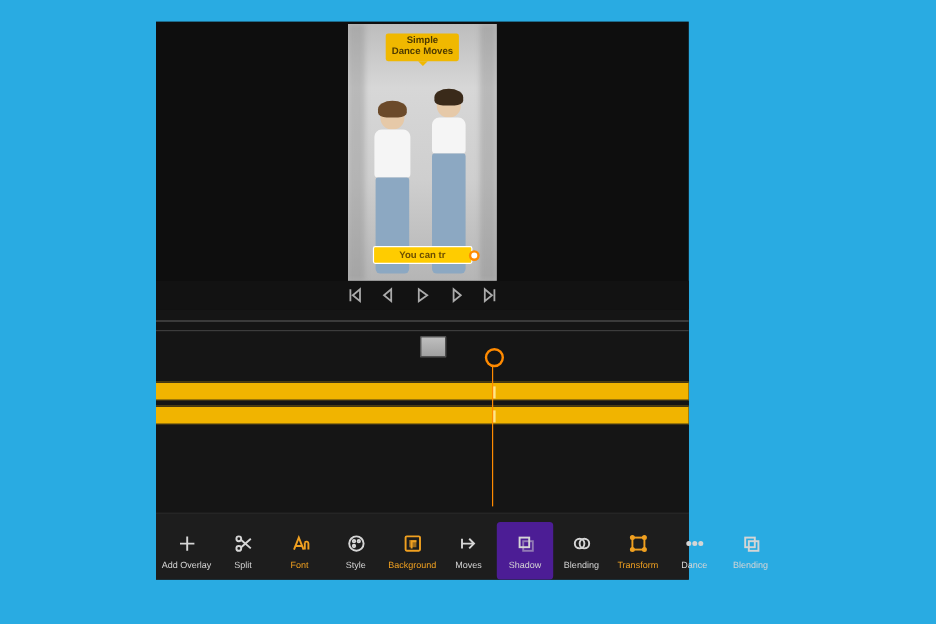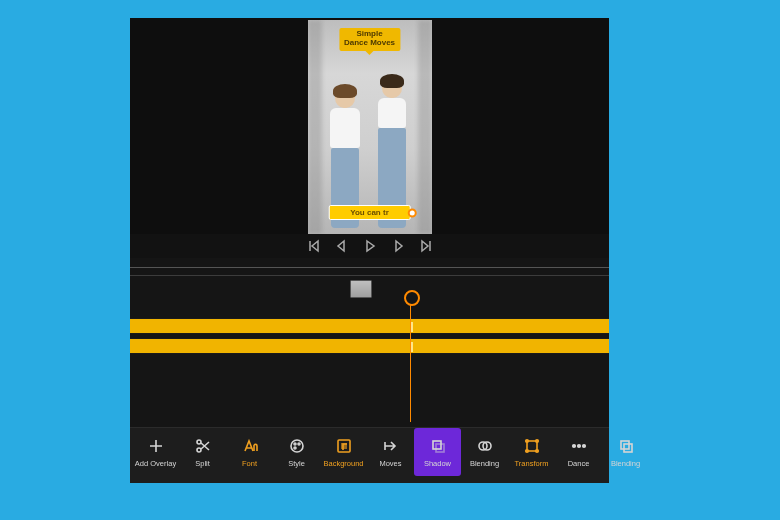--- a/index.html
+++ b/index.html
@@ -8,21 +8,21 @@
     height: 520px;
     background: #29abe2;
     font-family: Arial, sans-serif;
     position: relative;
     overflow: hidden;
   }
   .editor-window {
     position: absolute;
     left: 130px;
     top: 18px;
-    width: 479px;
+    width: 444px;
     height: 465px;
     background: #0e0e0e;
     display: flex;
     flex-direction: column;
   }
   .preview-area {
     flex: 0 0 216px;
     display: flex;
     justify-content: center;
     align-items: flex-start;
@@ -202,38 +202,38 @@
     top: 3px;
     width: 3px; height: 10px;
     background: #ffe68a;
   }
 
   .toolbar {
     flex: 0 0 56px;
     background: #1d1d1d;
     border-top: 1px solid #2b2b2b;
     display: flex;
-    align-items: flex-start;
+    align-items: flex-end;
     gap: 0;
     padding: 0 2px;
   }
   .tool-item {
     flex: 0 0 47px;
     height: 48px;
     display: flex;
     flex-direction: column;
     align-items: center;
     justify-content: center;
     gap: 4px;
     cursor: pointer;
     color: #d5d5d5;
     border-radius: 3px;
   }
   .tool-item.accent { color: #f0a020; }
-  .tool-item.selected { background: #6d28d9; }
+  .tool-item.selected { background: #4c1d95; }
   .tool-icon {
     width: 18px; height: 18px;
     display: flex; align-items: center; justify-content: center;
   }
   .tool-icon svg { width: 18px; height: 18px; stroke: currentColor; fill: none; stroke-width: 1.6; }
   .tool-label {
     font-size: 7.5px;
     white-space: nowrap;
   }
 </style>

